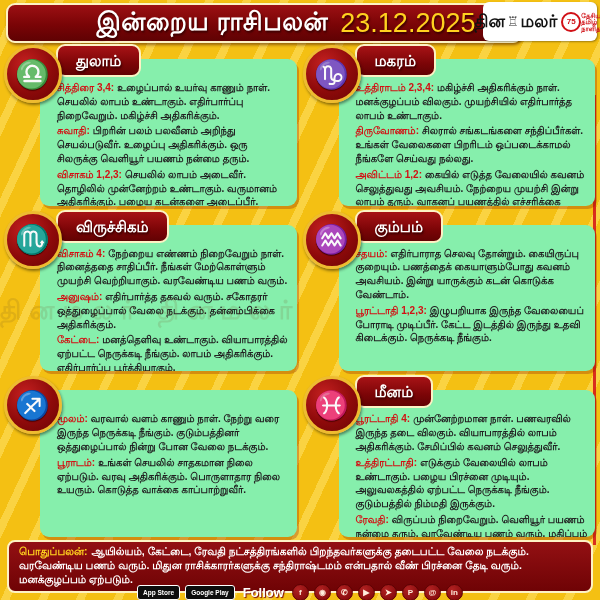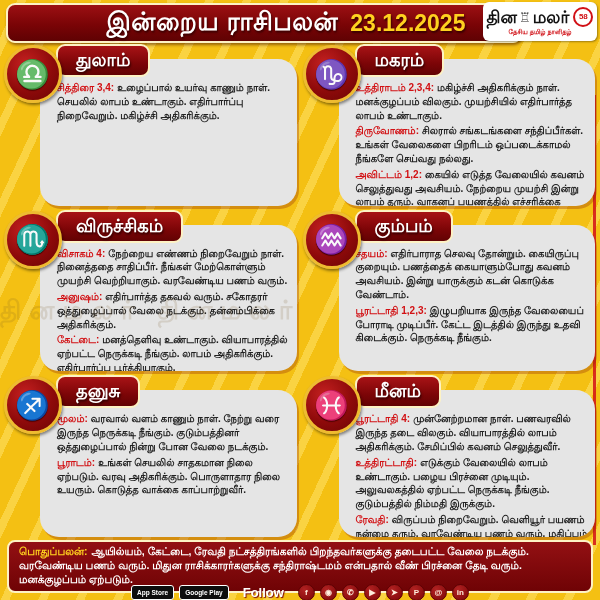--- a/index.html
+++ b/index.html
@@ -9,25 +9,25 @@
     background:repeating-linear-gradient(115deg,#f4c013 0 16px,#fad342 16px 24px,#f4c013 24px 34px);
   }
   
   .titlebar{
     position:absolute;top:3px;left:6px;width:468px;height:36px;
     background:linear-gradient(180deg,#9c1013 0%,#7a0406 55%,#5f0203 100%);
     border:2px solid #fdf2c4;border-radius:9px;box-shadow:1px 2px 3px rgba(60,10,0,.5);
     display:flex;align-items:center;justify-content:center;gap:12px;padding-left:44px;
   }
   .title{color:#ffffff;font-weight:bold;font-size:25px;text-shadow:1px 2px 2px #3a0000;letter-spacing:.5px;}
-  .date{color:#ffd21f;font-weight:bold;font-size:23px;text-shadow:1px 2px 2px #3a0000;}
+  .date{color:#ffd21f;font-weight:normal;font-size:27px;text-shadow:1px 2px 2px #3a0000;}
   .logobox{
     position:absolute;top:2px;right:3px;width:114px;height:39px;background:#ffffff;
     border-radius:6px;box-shadow:1px 1px 2px rgba(0,0,0,.35);
-    display:flex;flex-direction:column;align-items:center;justify-content:center;line-height:1;
+    display:flex;flex-direction:row;align-items:center;justify-content:center;line-height:1;
   }
   .logorow{display:flex;align-items:center;gap:1px;}
   .logotext{font-weight:bold;font-size:17px;color:#111;}
   .logoicon{font-size:13px;color:#222;margin:0 1px;}
   .logobadge{
     width:16px;height:16px;border-radius:50%;border:2px solid #d11016;color:#d11016;
     font-size:8px;font-weight:bold;display:flex;align-items:center;justify-content:center;margin-left:3px;
   }
   .logotag{font-size:6.5px;color:#d11016;font-weight:bold;margin-top:2px;}
   
@@ -38,25 +38,25 @@
     position:absolute;left:0;top:1px;width:52px;height:52px;border-radius:50%;z-index:3;
     background:radial-gradient(circle at 35% 30%,#c42020 0%,#8e0a0a 55%,#6b0404 100%);
     border:3px solid #eebb31;box-shadow:1px 2px 3px rgba(0,0,0,.45);
     display:flex;align-items:center;justify-content:center;
   }
   .zglyph{color:#f7c437;font-size:28px;font-weight:bold;text-shadow:0 1px 1px #400;}
   .zpill{
     position:absolute;left:52px;top:0;z-index:2;height:29px;line-height:29px;
     background:linear-gradient(180deg,#a81316 0%,#7c0507 60%,#620203 100%);
     border:2px solid #fdf2c4;border-radius:9px;padding:0 18px;
-    color:#fff;font-weight:bold;font-size:18px;text-shadow:1px 2px 2px #350000;white-space:nowrap;
+    color:#fff;font-weight:bold;font-size:15px;text-shadow:1px 2px 2px #350000;white-space:nowrap;
   }
   .zpanel{
     position:absolute;left:36px;right:1px;top:15px;bottom:1px;z-index:1;
-    background:#e5e5e5;border-radius:19px;box-shadow:2px 3px 0 rgba(140,25,8,.3);
+    background:#86efac;border-radius:9px;box-shadow:2px 3px 0 rgba(140,25,8,.3);
     padding:22px 6px 4px 17px;overflow:hidden;
   }
   .entry{margin:0 0 2px 0;font-size:10px;font-weight:bold;color:#222;line-height:1.38;}
   .star{color:#d21114;margin-right:3px;}
   
   .watermark{
     position:absolute;top:295px;left:0;width:600px;text-align:left;z-index:4;
     font-size:26px;font-weight:bold;color:rgba(120,90,40,.16);letter-spacing:8px;pointer-events:none;
   }
   .edge-line{position:absolute;right:4px;top:95px;bottom:55px;width:3px;background:#d11016;opacity:.85;z-index:0;}
@@ -67,77 +67,78 @@
     border:2px solid #fdf2c4;border-radius:8px;padding:3px 10px;overflow:hidden;
     font-size:10.5px;font-weight:bold;color:#fff;line-height:1.32;
   }
   .genlabel{color:#ffd21f;margin-right:4px;}
   
   .footer{position:absolute;left:0;right:0;top:584px;height:16px;z-index:6;display:flex;align-items:center;justify-content:center;gap:5px;}
   .badge{
     height:13px;background:#0d0d0d;border:1px solid #fff;border-radius:3px;color:#fff;
     font-size:6.5px;font-weight:bold;display:flex;align-items:center;padding:0 5px;gap:2px;white-space:nowrap;
   }
-  .followlbl{color:#fff;font-weight:bold;font-size:13px;text-shadow:1px 1px 1px #7a0406;margin:0 9px;}
+  .followlbl{color:#fff;font-weight:bold;font-size:13px;text-shadow:1px 1px 1px #7a0406;margin:0 3px;}
   .soc{
     width:15px;height:15px;border-radius:50%;
     background:radial-gradient(circle at 35% 30%,#b22222,#7c0507);
     border:1px solid #5d0203;color:#ffeedd;font-size:8px;font-weight:bold;
     display:flex;align-items:center;justify-content:center;
   }
 </style>
 </head>
 <body>
 
 <div class="titlebar">
   <span class="title">இன்றைய ராசிபலன்</span>
   <span class="date">23.12.2025</span>
 </div>
 <div class="logobox">
   <div class="logorow">
     <span class="logotext">தின</span>
     <span class="logoicon">♖</span>
     <span class="logotext">மலர்</span>
-    <span class="logobadge">58</span>
+    <span class="logobadge">75</span>
   </div>
   <div class="logotag">தேசிய தமிழ் நாளிதழ்</div>
 </div>
 
 <div class="edge-line"></div>
 
 <div class="main">
   <div class="col">
 
     <section class="zsec">
       <div class="zicon">
           <span class="zglyph">♎</span>
         </div>
       <div class="zpill">துலாம்</div>
       <div class="zpanel">
         <p class="entry"><span class="star">சித்திரை 3,4:</span><span>உழைப்பால் உயர்வு காணும் நாள். செயலில் லாபம் உண்டாகும். எதிர்பார்ப்பு நிறைவேறும். மகிழ்ச்சி அதிகரிக்கும்.</span></p>
+        <p class="entry"><span class="star">சுவாதி:</span><span>பிறரின் பலம் பலவீனம் அறிந்து செயல்படுவீர். உழைப்பு அதிகரிக்கும். ஒரு சிலருக்கு வெளியூர் பயணம் நன்மை தரும்.</span></p>
+        <p class="entry"><span class="star">விசாகம் 1,2,3:</span><span>செயலில் லாபம் அடைவீர். தொழிலில் முன்னேற்றம் உண்டாகும். வருமானம் அதிகரிக்கும். பழைய கடன்களை அடைப்பீர்.</span></p>
       </div>
     </section>
 
     <section class="zsec">
       <div class="zicon">
           <span class="zglyph">♏</span>
         </div>
       <div class="zpill">விருச்சிகம்</div>
       <div class="zpanel">
         <p class="entry"><span class="star">விசாகம் 4:</span><span>நேற்றைய எண்ணம் நிறைவேறும் நாள். நினைத்ததை சாதிப்பீர். நீங்கள் மேற்கொள்ளும் முயற்சி வெற்றியாகும். வரவேண்டிய பணம் வரும்.</span></p>
         <p class="entry"><span class="star">அனுஷம்:</span><span>எதிர்பார்த்த தகவல் வரும். சகோதரர் ஒத்துழைப்பால் வேலை நடக்கும். தன்னம்பிக்கை அதிகரிக்கும்.</span></p>
         <p class="entry"><span class="star">கேட்டை:</span><span>மனத்தெளிவு உண்டாகும். வியாபாரத்தில் ஏற்பட்ட நெருக்கடி நீங்கும். லாபம் அதிகரிக்கும். எதிர்பார்ப்பு பூர்த்தியாகும்.</span></p>
       </div>
     </section>
 
     <section class="zsec">
       <div class="zicon">
           <span class="zglyph">♐</span>
         </div>
-      <div class="zpill">தனுசு</div>
       <div class="zpanel">
         <p class="entry"><span class="star">மூலம்:</span><span>வரவால் வளம் காணும் நாள். நேற்று வரை இருந்த நெருக்கடி நீங்கும். குடும்பத்தினர் ஒத்துழைப்பால் நின்று போன வேலை நடக்கும்.</span></p>
         <p class="entry"><span class="star">பூராடம்:</span><span>உங்கள் செயலில் சாதகமான நிலை ஏற்படும். வரவு அதிகரிக்கும். பொருளாதார நிலை உயரும். கொடுத்த வாக்கை காப்பாற்றுவீர்.</span></p>
       </div>
     </section>
 
   </div>
   <div class="col">
 
     <section class="zsec">

